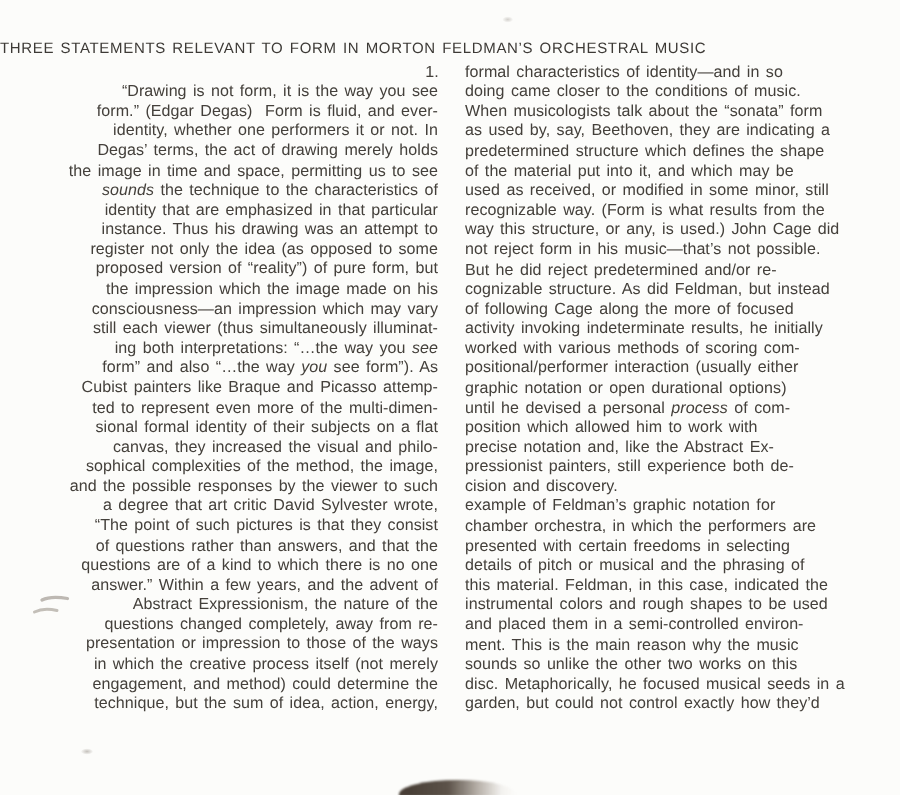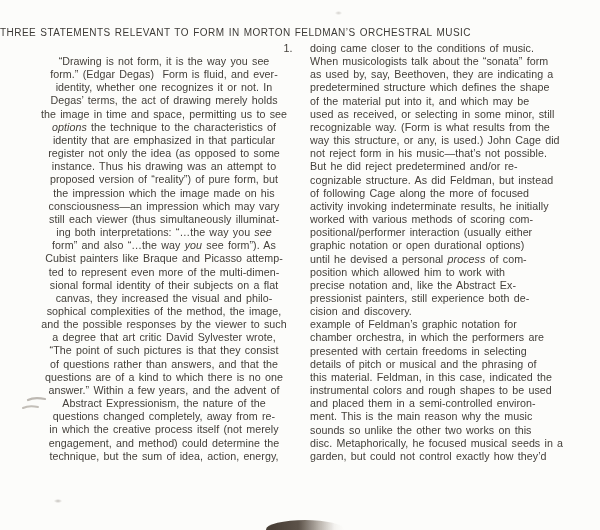--- a/index.html
+++ b/index.html
@@ -32,21 +32,21 @@
     word-spacing: 1.2px;
     letter-spacing: 0.05px;
   }
   .column .line {
     white-space: pre;
   }
   .col-left {
     left: 36px;
     top: 55px;
     width: 256px;
-    text-align: center;
+    text-align: right;
   }
   .col-right {
     left: 310px;
     top: 42px;
     width: 270px;
     text-align: left;
   }
   .section-number {
     position: absolute;
     left: 278px;
@@ -99,58 +99,60 @@
 </head>
 <body>
 
 <div class="page-title">THREE STATEMENTS RELEVANT TO FORM IN MORTON FELDMAN’S ORCHESTRAL MUSIC</div>
 
 <div class="section-number">1.</div>
 
 <div class="column col-left">
     <div class="line"><span>“Drawing is not form, it is the way you see</span></div>
     <div class="line"><span>form.” (Edgar Degas)  Form is fluid, and ever-</span></div>
-    <div class="line"><span>identity, whether one recognizes it or not. In</span></div>
+    <div class="line"><span>identity, whether one performers it or not. In</span></div>
     <div class="line"><span>Degas’ terms, the act of drawing merely holds</span></div>
     <div class="line"><span>the image in time and space, permitting us to see</span></div>
-    <div class="line"><span></span><i>options</i><span> the technique to the characteristics of</span></div>
+    <div class="line"><span></span><i>sounds</i><span> the technique to the characteristics of</span></div>
     <div class="line"><span>identity that are emphasized in that particular</span></div>
+    <div class="line"><span>instance. Thus his drawing was an attempt to</span></div>
     <div class="line"><span>register not only the idea (as opposed to some</span></div>
-    <div class="line"><span>instance. Thus his drawing was an attempt to</span></div>
     <div class="line"><span>proposed version of “reality”) of pure form, but</span></div>
     <div class="line"><span>the impression which the image made on his</span></div>
     <div class="line"><span>consciousness—an impression which may vary</span></div>
     <div class="line"><span>still each viewer (thus simultaneously illuminat-</span></div>
     <div class="line"><span>ing both interpretations: “…the way you </span><i>see</i><span></span></div>
     <div class="line"><span>form” and also “…the way </span><i>you</i><span> see form”). As</span></div>
     <div class="line"><span>Cubist painters like Braque and Picasso attemp-</span></div>
     <div class="line"><span>ted to represent even more of the multi-dimen-</span></div>
     <div class="line"><span>sional formal identity of their subjects on a flat</span></div>
     <div class="line"><span>canvas, they increased the visual and philo-</span></div>
     <div class="line"><span>sophical complexities of the method, the image,</span></div>
     <div class="line"><span>and the possible responses by the viewer to such</span></div>
     <div class="line"><span>a degree that art critic David Sylvester wrote,</span></div>
     <div class="line"><span>“The point of such pictures is that they consist</span></div>
     <div class="line"><span>of questions rather than answers, and that the</span></div>
     <div class="line"><span>questions are of a kind to which there is no one</span></div>
     <div class="line"><span>answer.” Within a few years, and the advent of</span></div>
     <div class="line"><span>Abstract Expressionism, the nature of the</span></div>
     <div class="line"><span>questions changed completely, away from re-</span></div>
+    <div class="line"><span>presentation or impression to those of the ways</span></div>
     <div class="line"><span>in which the creative process itself (not merely</span></div>
     <div class="line"><span>engagement, and method) could determine the</span></div>
     <div class="line"><span>technique, but the sum of idea, action, energy,</span></div>
   </div>
 
 <div class="column col-right">
+    <div class="line"><span>formal characteristics of identity—and in so</span></div>
     <div class="line"><span>doing came closer to the conditions of music.</span></div>
     <div class="line"><span>When musicologists talk about the “sonata” form</span></div>
     <div class="line"><span>as used by, say, Beethoven, they are indicating a</span></div>
     <div class="line"><span>predetermined structure which defines the shape</span></div>
     <div class="line"><span>of the material put into it, and which may be</span></div>
-    <div class="line"><span>used as received, or selecting in some minor, still</span></div>
+    <div class="line"><span>used as received, or modified in some minor, still</span></div>
     <div class="line"><span>recognizable way. (Form is what results from the</span></div>
     <div class="line"><span>way this structure, or any, is used.) John Cage did</span></div>
     <div class="line"><span>not reject form in his music—that’s not possible.</span></div>
     <div class="line"><span>But he did reject predetermined and/or re-</span></div>
     <div class="line"><span>cognizable structure. As did Feldman, but instead</span></div>
     <div class="line"><span>of following Cage along the more of focused</span></div>
     <div class="line"><span>activity invoking indeterminate results, he initially</span></div>
     <div class="line"><span>worked with various methods of scoring com-</span></div>
     <div class="line"><span>positional/performer interaction (usually either</span></div>
     <div class="line"><span>graphic notation or open durational options)</span></div>

